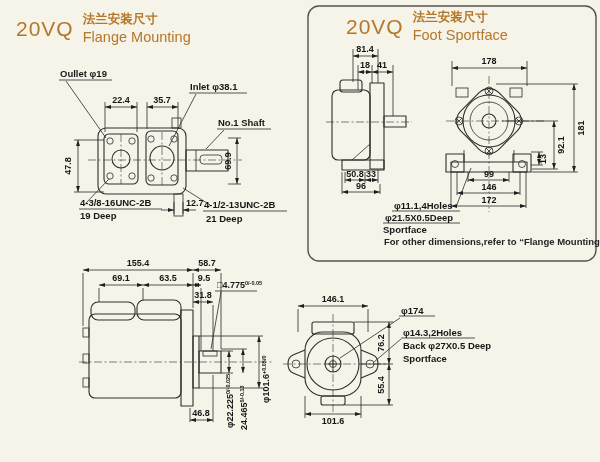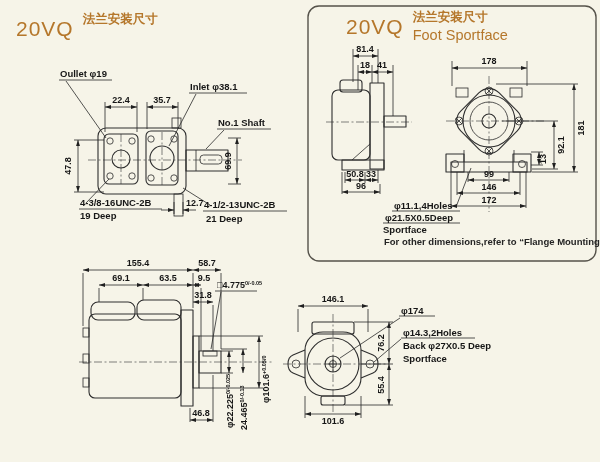--- a/index.html
+++ b/index.html
@@ -27,20 +27,21 @@
 </style>
 </head>
 <body>
 
 <div class="page">
 
   <div class="hdr" style="left:16px;top:12px;">
     <div class="model">20VQ</div>
     <div>
       <div class="cn">法兰安装尺寸</div>
+      <div class="en">Flange Mounting</div>
     </div>
   </div>
 
   <div class="hdr" style="left:346px;top:10px;z-index:2;">
     <div class="model">20VQ</div>
     <div>
       <div class="cn">法兰安装尺寸</div>
       <div class="en">Foot Sportface</div>
     </div>
   </div>

